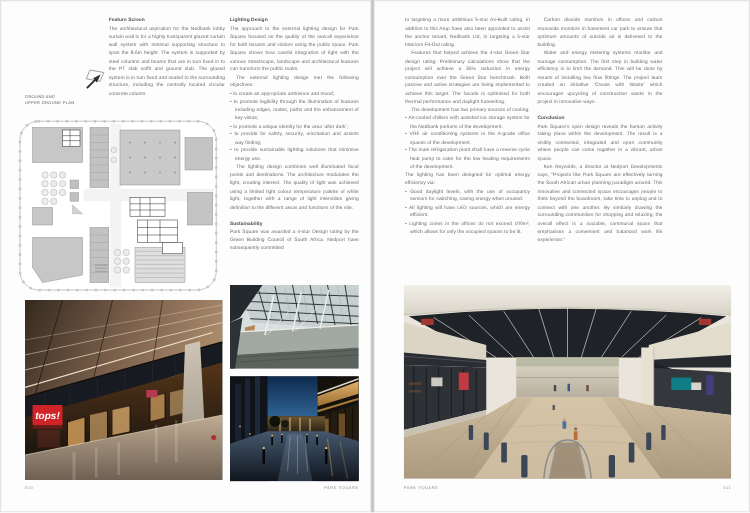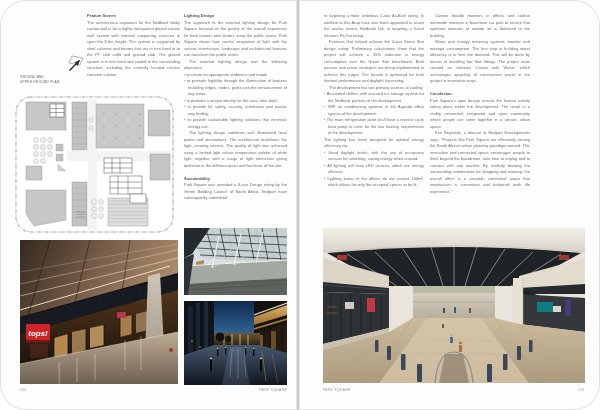--- a/index.html
+++ b/index.html
@@ -1,19 +1,19 @@
 <!DOCTYPE html>
 <html><head>
 <meta charset="utf-8">
 <style>
   * { margin:0; padding:0; box-sizing:border-box; }
   html,body { width:600px; height:410px; background:#ffffff; overflow:hidden;
               font-family:"Liberation Sans", sans-serif; }
   .spread { position:relative; width:600px; height:410px; background:#fdfdfd;
-            box-shadow: inset 0 0 0 1px #e3e3e3; border-radius: 26px; }
+            box-shadow: inset 0 0 0 1px #e3e3e3; }
   .gutter { position:absolute; left:296px; top:0; width:4px; height:410px;
             background:linear-gradient(to right,#f2f2f2,#bcbcbc 50%,#f2f2f2); }
   .abs { position:absolute; }
   .col { position:absolute; font-size:3.9px; line-height:6.5px; color:#6a6a6a;
          text-align:justify; letter-spacing:0.05px; }
   .h { font-weight:700; color:#4c4c4c; }
   .gap { margin-top:6.5px; }
   .ind { text-indent:5px; }
   .b { padding-left:4px; text-indent:-4px; }
   .b::before { content:"•\00a0"; color:#6a6a6a; }

